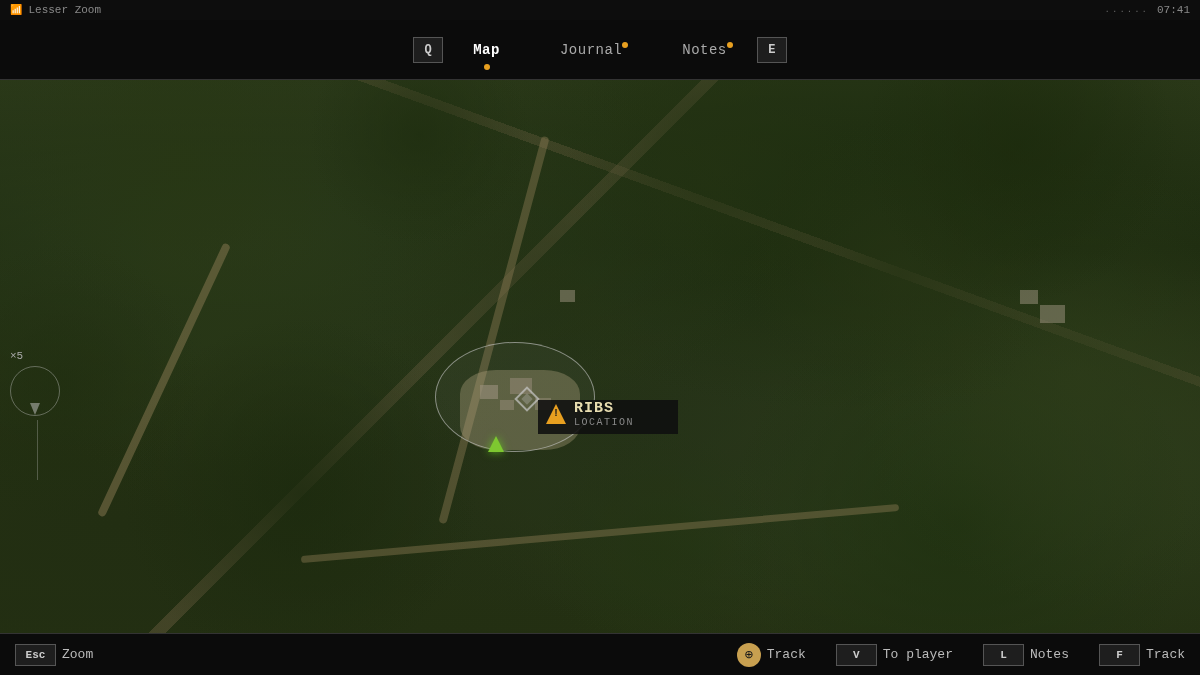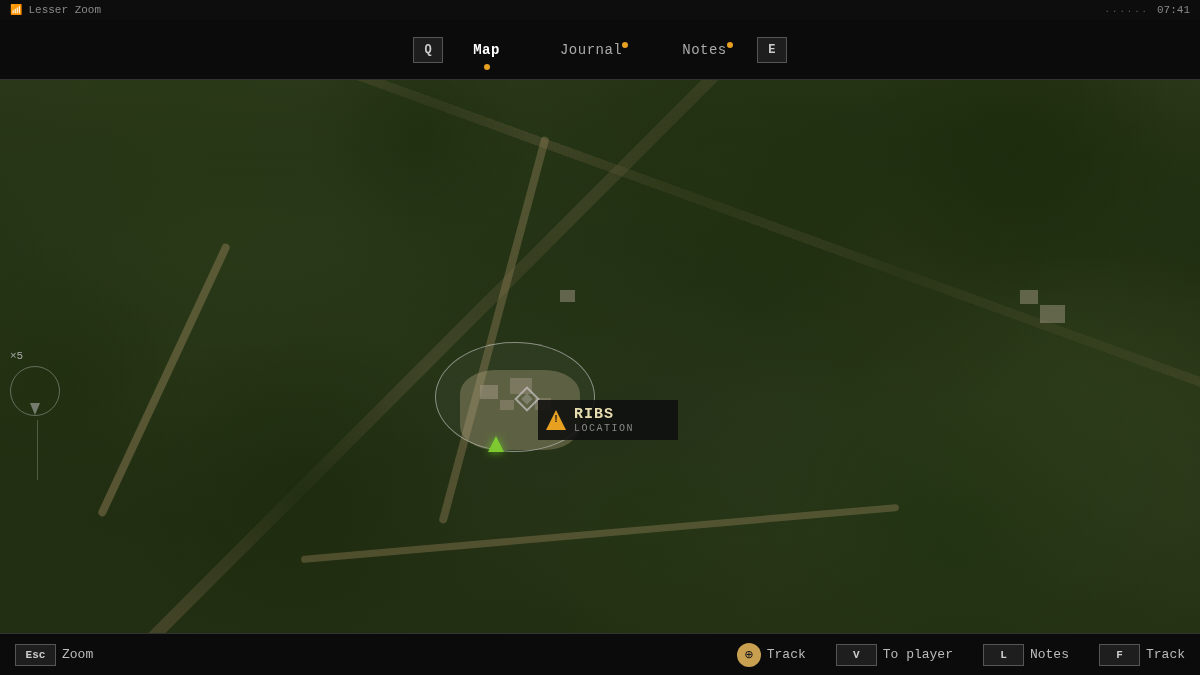--- a/index.html
+++ b/index.html
@@ -230,21 +230,21 @@
       filter: drop-shadow(0 0 4px rgba(100,200,30,0.8));
     }
 
     
     #location-tooltip {
       position: absolute;
       top: 320px;
       left: 538px;
       background: rgba(15, 15, 15, 0.88);
       border: none;
-      padding: 6px 12px 6px 8px;
+      padding: 0 12px 6px 8px;
       display: flex;
       align-items: center;
       gap: 8px;
       min-width: 140px;
     }
 
     .tooltip-warning-icon {
       width: 20px;
       height: 20px;
       background: #e8a020;

